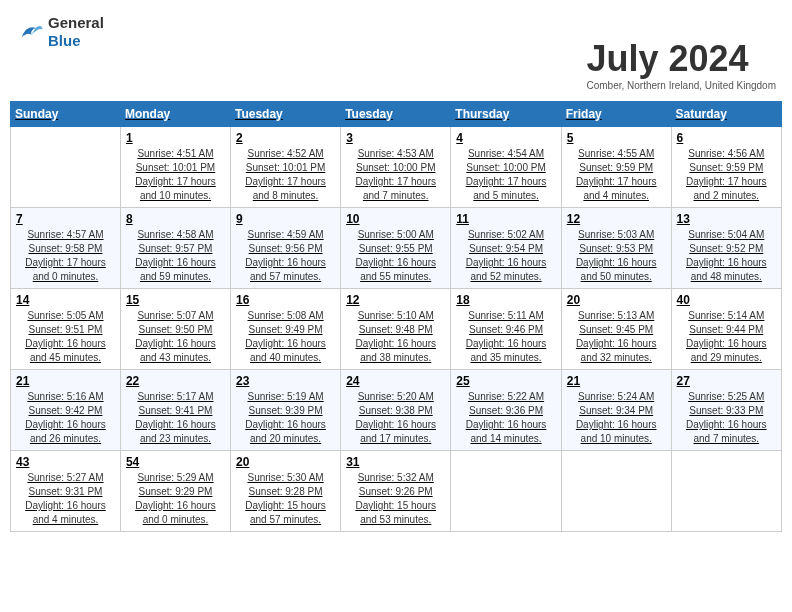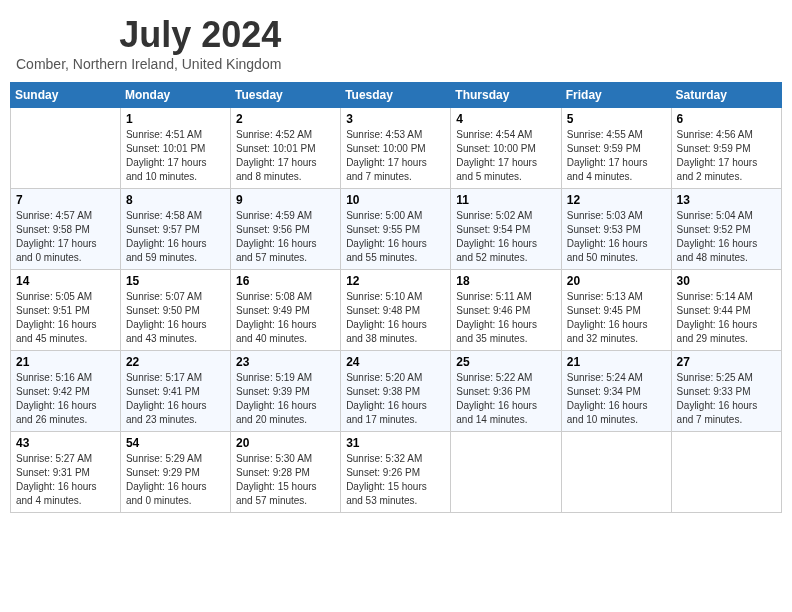--- a/index.html
+++ b/index.html
@@ -20,35 +20,36 @@
     .logo {
       display: flex;
       align-items: center;
       gap: 4px;
     }
     .logo-bird {
       width: 28px;
       height: 28px;
     }
     .title-block {
-      text-align: right;
+      margin-top: 24px;
     }
     .month-year {
       font-size: 36px;
       font-weight: bold;
       color: #333;
     }
     .location {
-      font-size: 14px;
+      font-size: 10px;
       color: #555;
     }
     .calendar-table {
       width: 100%;
       border-collapse: collapse;
       font-size: 11px;
+      text-decoration: underline;
     }
     .calendar-table th {
       background: #2874b8;
       color: #fff;
       padding: 5px 4px;
       text-align: left;
       font-size: 12px;
       font-weight: bold;
       border: 1px solid #2874b8;
     }
@@ -61,35 +62,48 @@
     }
     .day-number {
       font-weight: bold;
       font-size: 12px;
       margin-bottom: 2px;
     }
     .day-info {
       font-size: 10px;
       line-height: 1.4;
       color: #333;
+      text-align: center;
     }
     .empty-cell {
       background: #f9f9f9;
     }
     tr:nth-child(even) td {
       background: #f5f9ff;
     }
     tr:nth-child(odd) td {
       background: #ffffff;
     }
   </style>
 </head>
 <body>
 
 <div class="header-section">
+  <div class="logo">
+    <svg class="logo-bird" viewBox="0 0 40 40">
+      <path d="M8 28 Q14 10 28 14 Q20 18 22 24 Q16 20 8 28Z" fill="#2874b8"></path>
+      <path d="M28 14 Q36 8 38 16 Q32 14 22 24 Q26 18 28 14Z" fill="#5aaae0"></path>
+    </svg>
+    <div>
+      <div style="font-size:15px;font-weight:bold;color:#333;line-height:1.2">
+        <span>General</span><br>
+        <span style="color:#1a6aad;">Blue</span>
+      </div>
+    </div>
+  </div>
   <div class="title-block">
     <div class="month-year">July 2024</div>
     <div class="location">Comber, Northern Ireland, United Kingdom</div>
   </div>
 </div>
 
 <table class="calendar-table">
   <thead>
     <tr>
     <th>Sunday</th>
@@ -178,21 +192,21 @@
         </td>
         <td>
           <div class="day-number">18</div>
           <div class="day-info">Sunrise: 5:11 AM<br>Sunset: 9:46 PM<br>Daylight: 16 hours and 35 minutes.</div>
         </td>
         <td>
           <div class="day-number">20</div>
           <div class="day-info">Sunrise: 5:13 AM<br>Sunset: 9:45 PM<br>Daylight: 16 hours and 32 minutes.</div>
         </td>
         <td>
-          <div class="day-number">30</div>
+          <div class="day-number">40</div>
           <div class="day-info">Sunrise: 5:14 AM<br>Sunset: 9:44 PM<br>Daylight: 16 hours and 29 minutes.</div>
         </td>
       </tr>
       <tr>
         <td>
           <div class="day-number">21</div>
           <div class="day-info">Sunrise: 5:16 AM<br>Sunset: 9:42 PM<br>Daylight: 16 hours and 26 minutes.</div>
         </td>
         <td>
           <div class="day-number">22</div>

